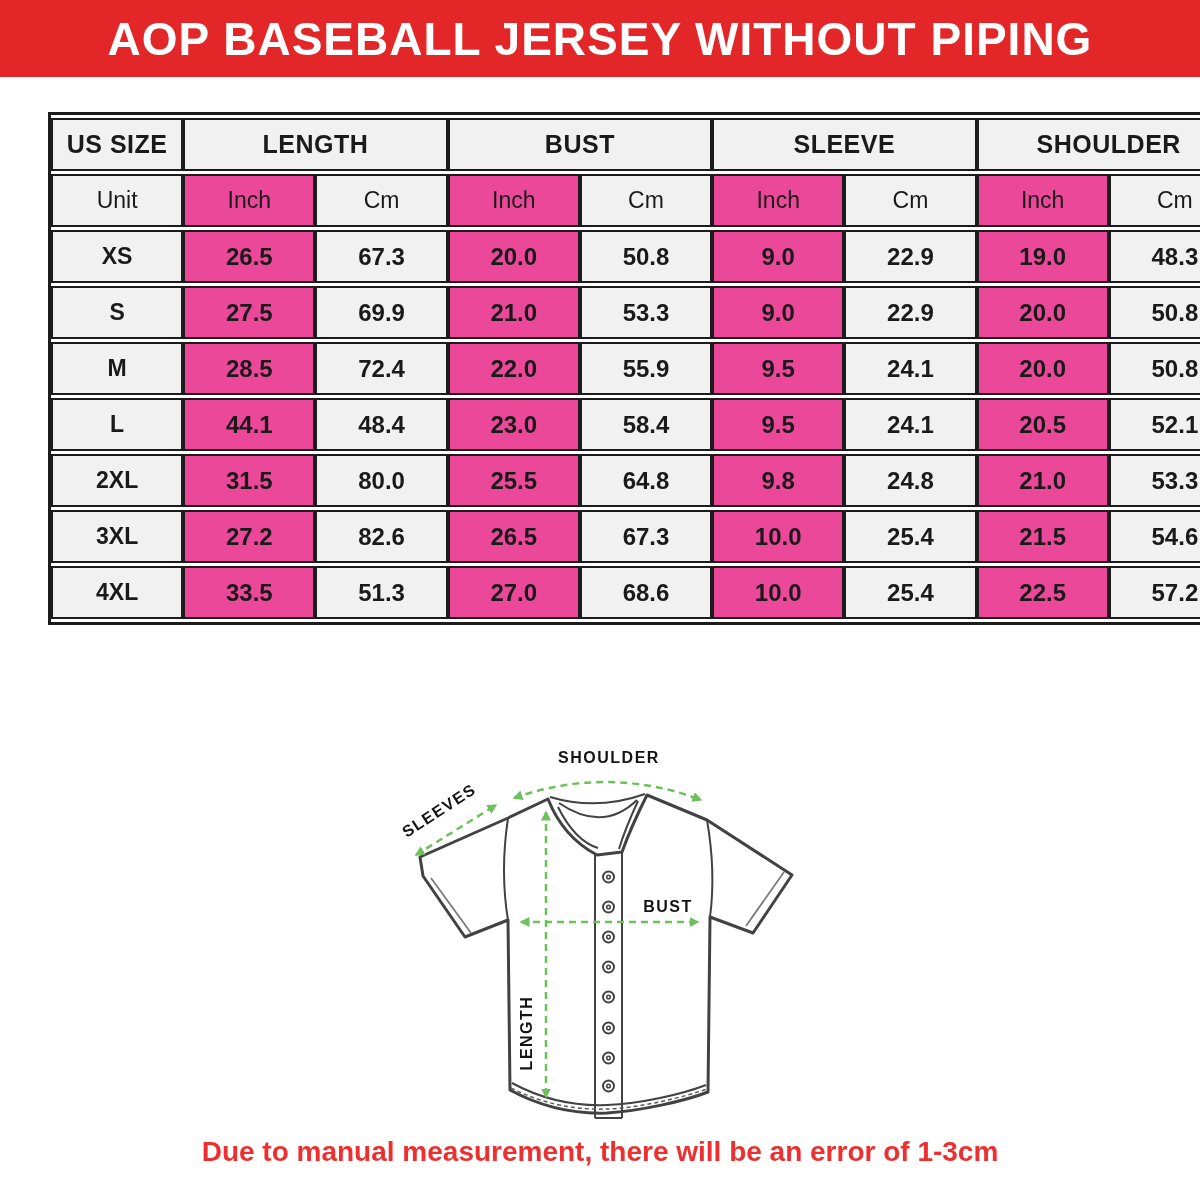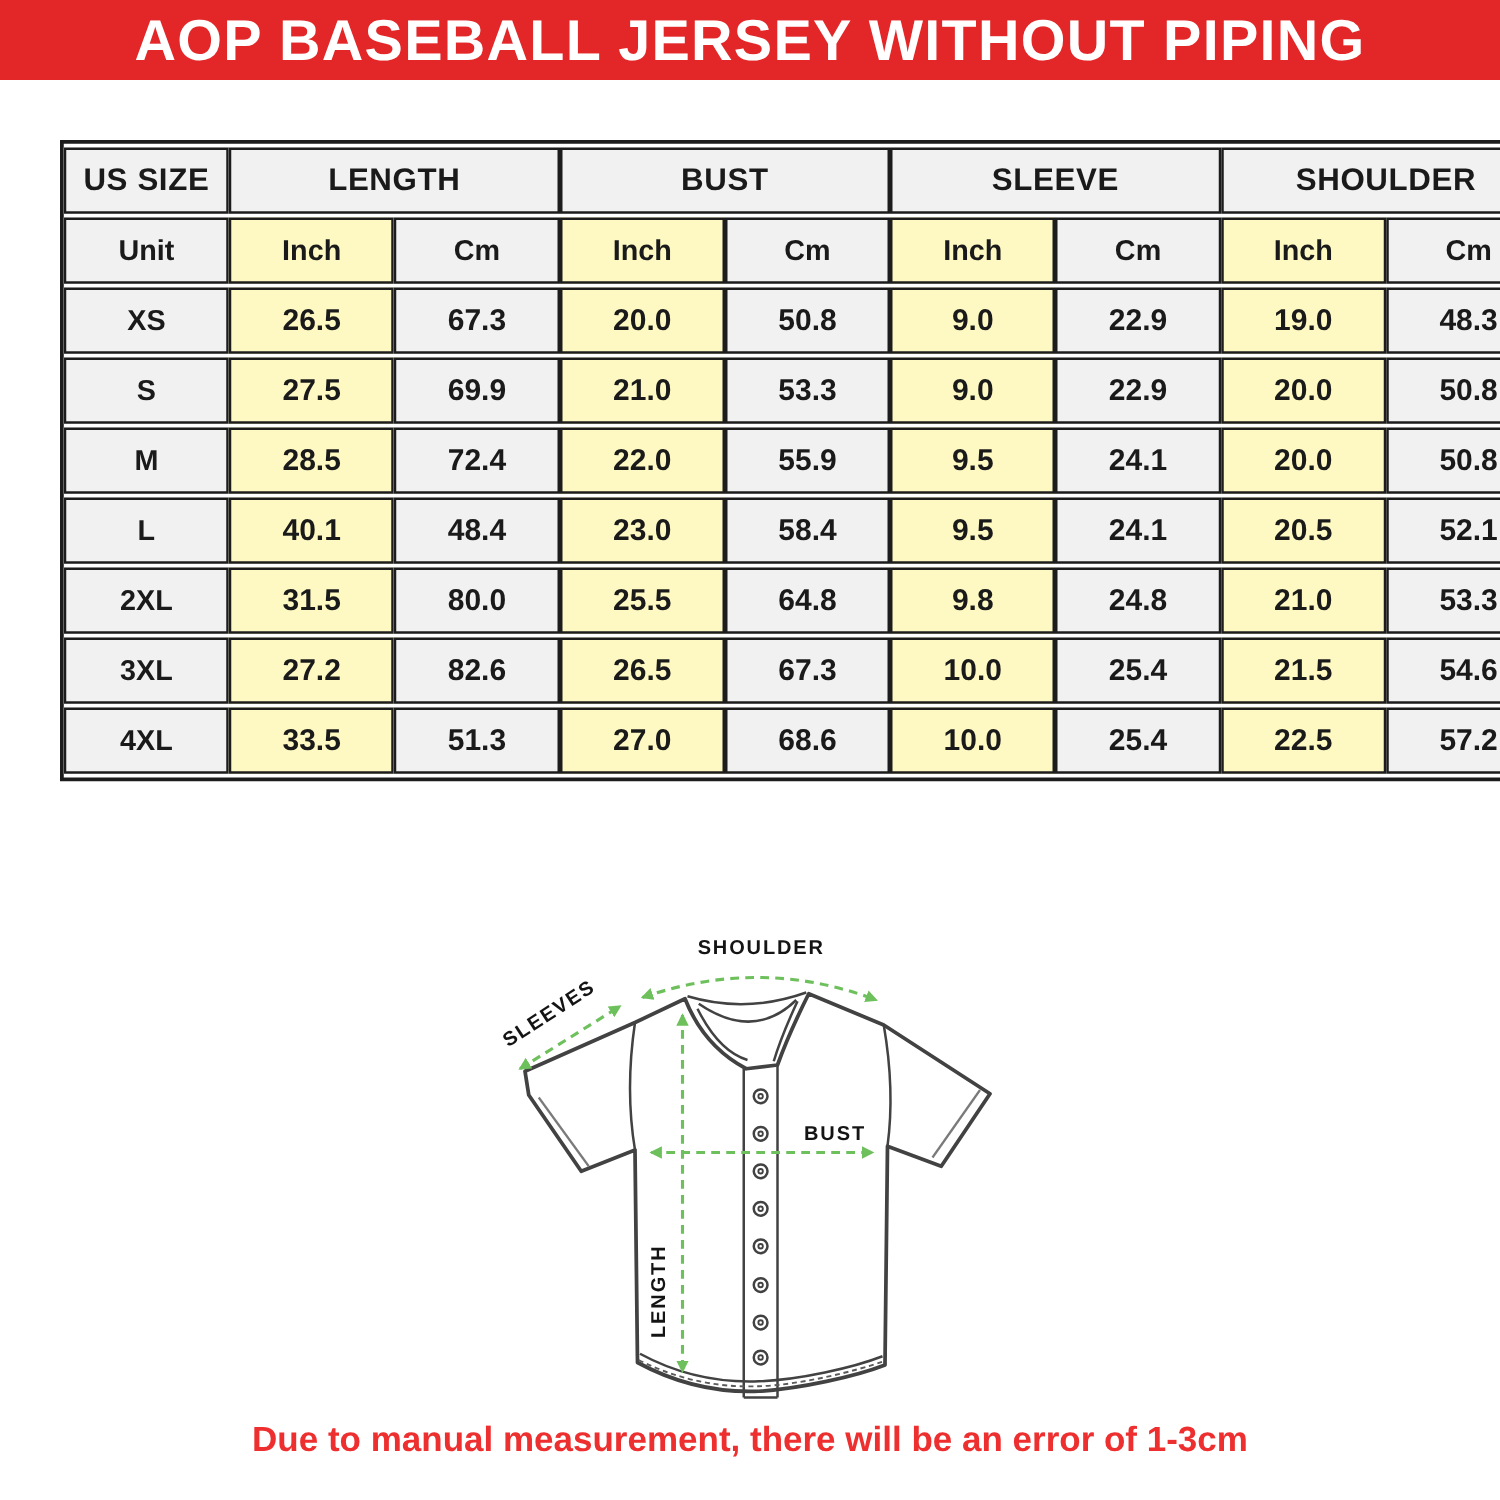--- a/index.html
+++ b/index.html
@@ -2,42 +2,42 @@
 <html><head>
 <meta charset="utf-8">
 <style>
   html,body{margin:0;padding:0;background:#ffffff;}
   .canvas{
     position:relative;width:1200px;height:1200px;background:#ffffff;
     font-family:"Liberation Sans", sans-serif;overflow:hidden;
   }
   
   .banner{
-    position:absolute;left:0;top:0;width:1200px;height:64px;
+    position:absolute;left:0;top:0;width:1200px;height:77px;
     background:#e32728;display:flex;align-items:center;justify-content:center;
   }
   .banner h1{
     margin:0;color:#ffffff;font-size:46px;font-weight:bold;letter-spacing:1px;
     white-space:nowrap;
   }
   
   table.size-chart{
     position:absolute;left:48px;top:112px;width:1196px;
     border-collapse:separate;border-spacing:0 3px;
     border:3px solid #1c1c1c;table-layout:fixed;
     background:#ffffff;
   }
   table.size-chart td, table.size-chart th{
     border:2px solid #1c1c1c;text-align:center;vertical-align:middle;
     height:49px;padding:0;color:#1a1a1a;overflow:hidden;
   }
   .c-gray{background:#f1f1f1;}
-  .c-white{background:#fef9c3;}
+  .c-white{background:#ec4899;}
   .gh{font-size:25px;font-weight:bold;letter-spacing:0.5px;}
-  .uh{font-size:23px;font-weight:bold;margin-top:12px;}
+  .uh{font-size:23px;font-weight:normal;margin-top:12px;}
   .sz{font-size:23px;font-weight:bold;margin-top:28px;}
   .val{font-size:24px;font-weight:bold;}
   
   .diagram{position:absolute;left:385px;top:745px;width:440px;height:380px;}
   .diagram svg{display:block;width:100%;height:100%;}
   .diagram text{
     font-family:"Liberation Sans", sans-serif;font-weight:bold;
     font-size:16px;fill:#141414;letter-spacing:1.5px;
   }
   
@@ -105,21 +105,21 @@
           <td class="val c-gray">72.4</td>
           <td class="val c-white">22.0</td>
           <td class="val c-gray">55.9</td>
           <td class="val c-white">9.5</td>
           <td class="val c-gray">24.1</td>
           <td class="val c-white">20.0</td>
           <td class="val c-gray">50.8</td>
         </tr>
         <tr>
           <td class="sz c-gray">L</td>
-          <td class="val c-white">40.1</td>
+          <td class="val c-white">44.1</td>
           <td class="val c-gray">48.4</td>
           <td class="val c-white">23.0</td>
           <td class="val c-gray">58.4</td>
           <td class="val c-white">9.5</td>
           <td class="val c-gray">24.1</td>
           <td class="val c-white">20.5</td>
           <td class="val c-gray">52.1</td>
         </tr>
         <tr>
           <td class="sz c-gray">2XL</td>

